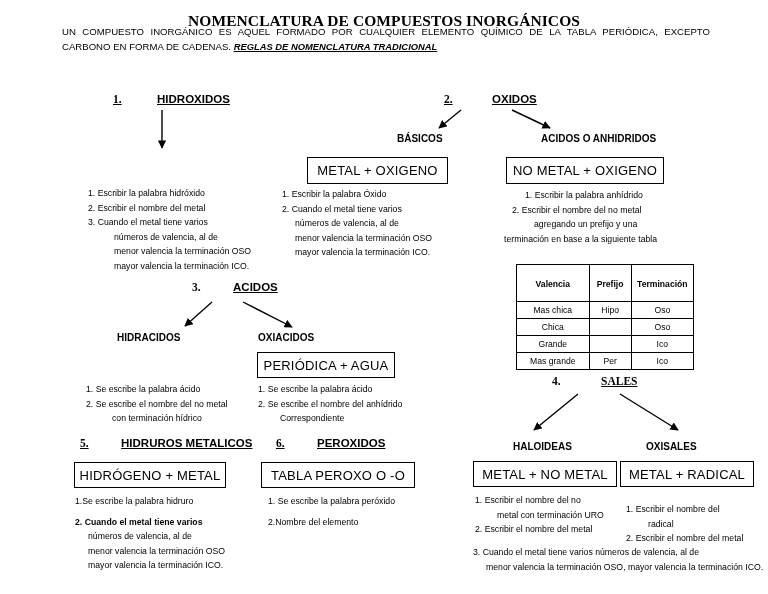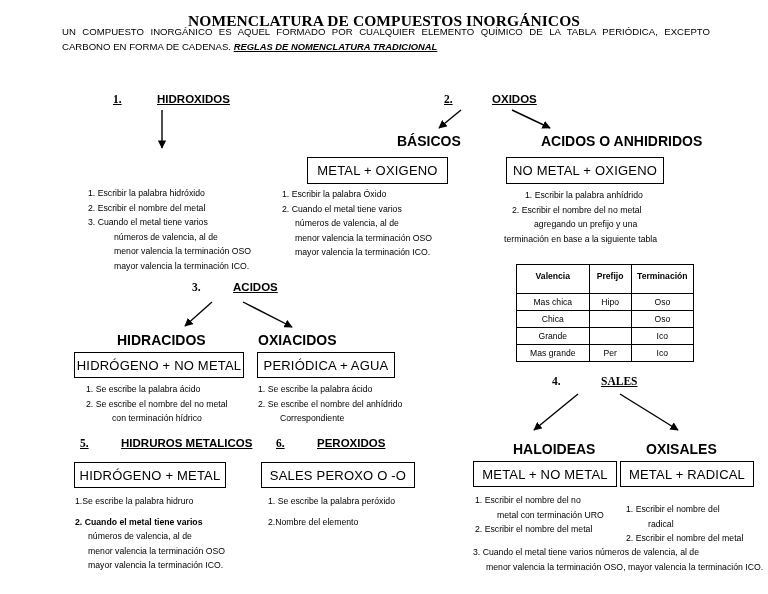--- a/index.html
+++ b/index.html
@@ -56,21 +56,21 @@
     font-weight: bold;
     text-decoration: underline;
     padding-left: 24px;
   }
   .sec-head .word.serif {
     font-family: "Liberation Serif", serif;
   }
 
   
   .sub-head {
-    font-size: 14px;
+    font-size: 10px;
     font-weight: bold;
     white-space: nowrap;
   }
 
   
   .fbox {
     border: 1.6px solid #000;
     box-sizing: border-box;
     display: flex;
     align-items: center;
@@ -104,21 +104,21 @@
     border: 1px solid #000;
     text-align: center;
     padding: 2px 0 2px 0;
     font-weight: normal;
     height: 12px;
   }
   #valencia-table thead th {
     font-weight: bold;
     height: 20px;
     vertical-align: top;
-    padding-top: 6px;
+    padding-top: 14px;
   }
   #valencia-table .c0 { width: 74px; }
   #valencia-table .c1 { width: 42px; margin-top: 8px; }
   #valencia-table .c2 { width: 62px; }
 
   
   #arrows {
     top: 0; left: 0; width: 768px; height: 594px;
     pointer-events: none;
   }
@@ -217,23 +217,20 @@
   </table>
 
   <div class="abs sec-head" style="top:281px; left:192px;">
     <span class="num plain">3.</span>
     <span style="display:inline-block;width:2px"></span>
     <span class="word">ACIDOS</span>
   </div>
 
   <div class="abs sub-head" style="top:332px; left:117px;">HIDRACIDOS</div>
 
-  <div class="abs fbox" style="top:352px; left:74px; width:170px; height:26px;">
-    <span>HIDRÓGENO  +  NO METAL</span>
-  </div>
 
   <div class="abs notes" style="top:382px; left:86px;">
     <span class="row">1.    Se escribe la palabra ácido</span>
     <span class="row">2.    Se escribe el nombre del no metal</span>
     <span class="row ind3">con terminación hídrico</span>
   </div>
 
   <div class="abs sub-head" style="top:332px; left:258px;">OXIACIDOS</div>
 
   <div class="abs fbox" style="top:352px; left:257px; width:138px; height:26px;">
@@ -299,21 +296,21 @@
     <span class="row ind1">mayor valencia la terminación ICO.</span>
   </div>
 
   <div class="abs sec-head" style="top:437px; left:276px;">
     <span class="num">6.</span>
     <span style="display:inline-block;width:2px"></span>
     <span class="word">PEROXIDOS</span>
   </div>
 
   <div class="abs fbox" style="top:462px; left:261px; width:154px; height:26px;">
-    <span>SALES PEROXO  O -O</span>
+    <span>TABLA PEROXO  O -O</span>
   </div>
 
   <div class="abs notes" style="top:494px; left:268px;">
     <span class="row">1.  Se escribe la palabra peróxido</span>
     <span class="row" style="margin-top:6px;display:block">2.Nombre del elemento</span>
   </div>
 
   <svg class="abs" id="arrows" viewBox="0 0 768 594" xmlns="http://www.w3.org/2000/svg">
     <defs>
       <marker id="ah" viewBox="0 0 10 10" refX="9" refY="5" markerWidth="6" markerHeight="6" orient="auto-start-reverse">

